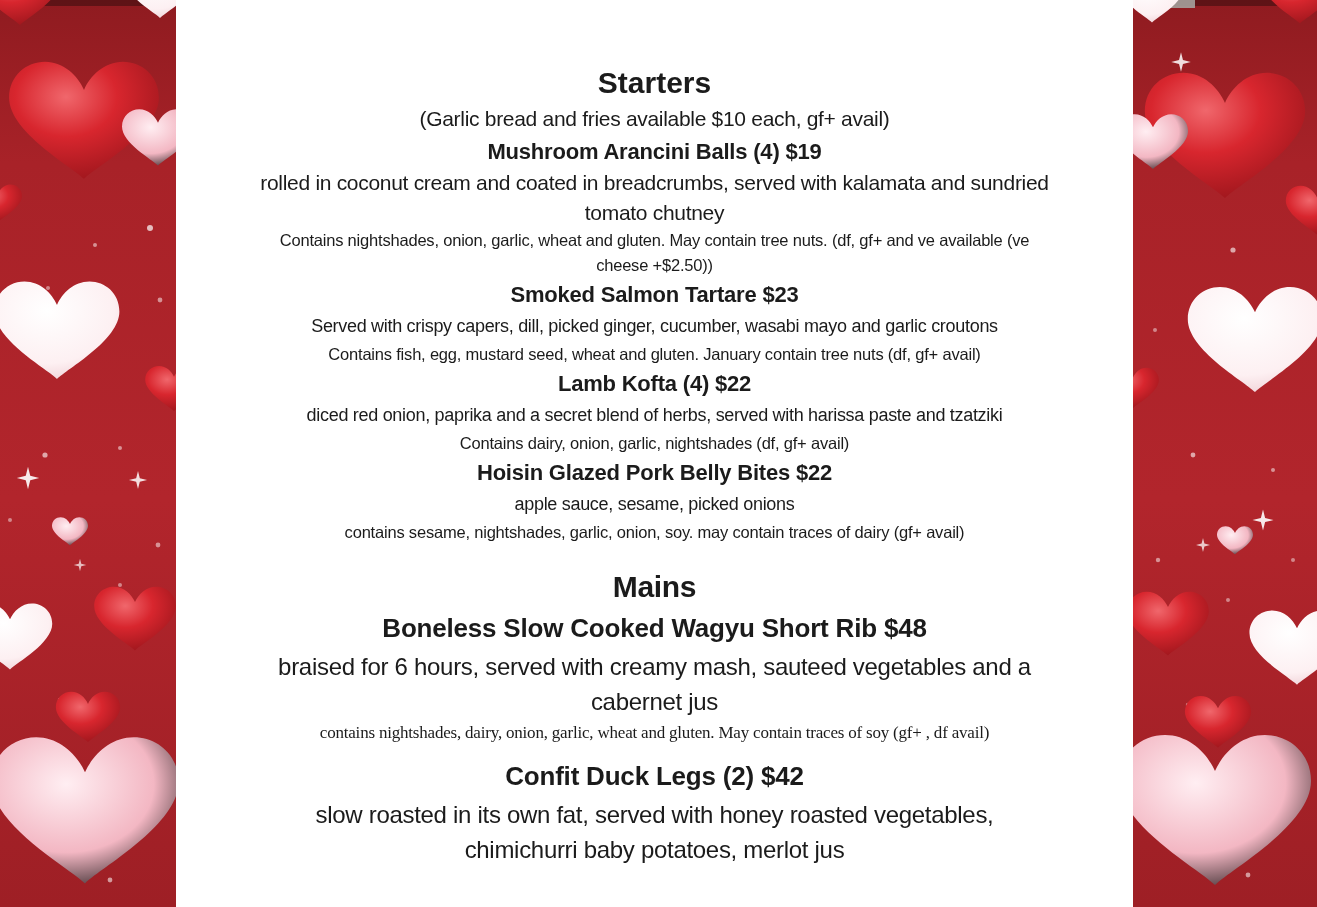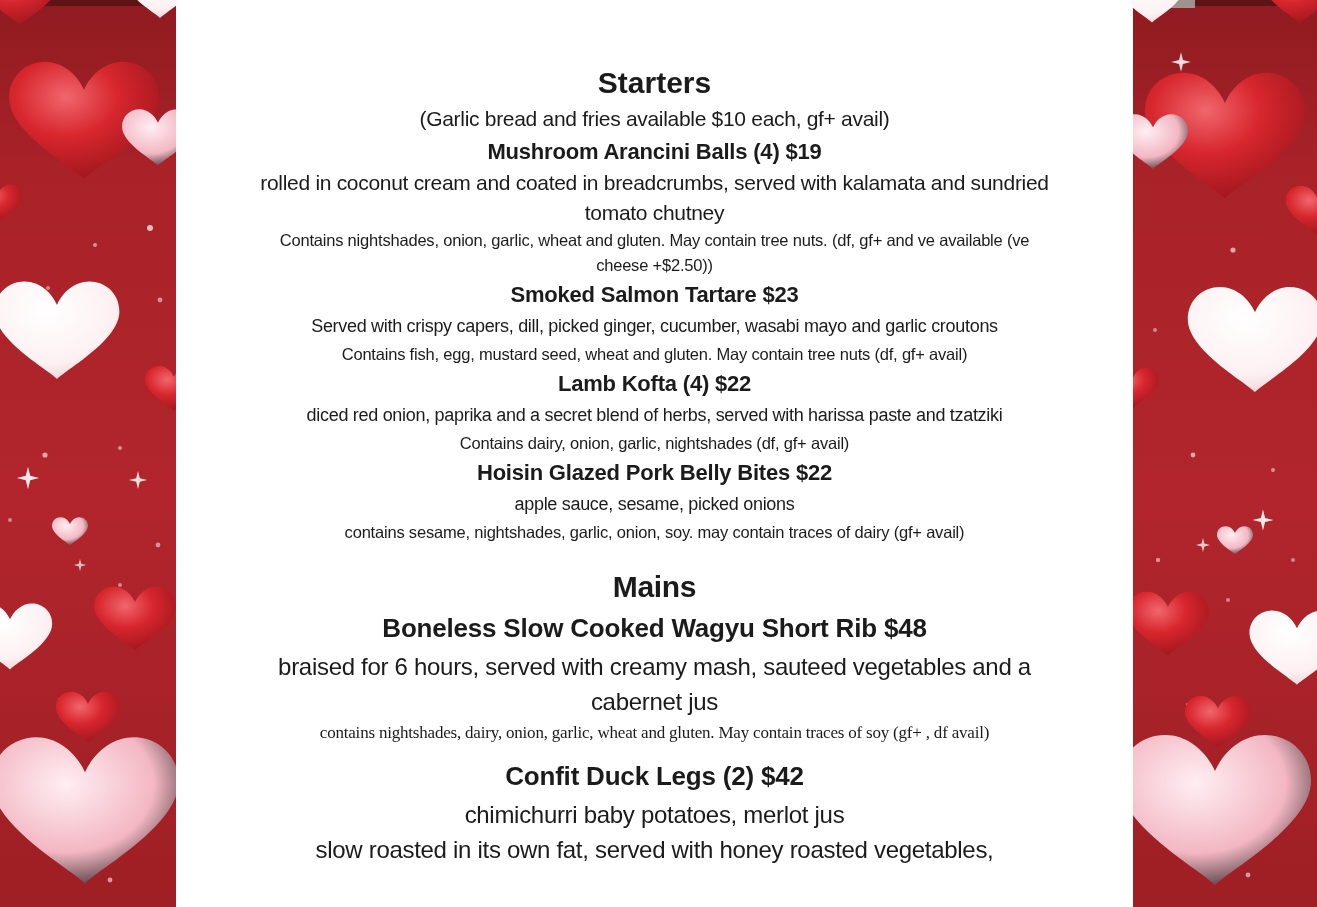--- a/index.html
+++ b/index.html
@@ -148,35 +148,35 @@
     <div class="sec-note line">(Garlic bread and fries available $10 each, gf+ avail)</div>
 
     <div class="item-name line">Mushroom Arancini Balls (4) $19</div>
     <div class="item-desc line">rolled in coconut cream and coated in breadcrumbs, served with kalamata and sundried</div>
     <div class="item-desc line">tomato chutney</div>
     <div class="item-allergen line">Contains nightshades, onion, garlic, wheat and gluten. May contain tree nuts. (df, gf+ and ve available (ve</div>
     <div class="item-allergen line">cheese +$2.50))</div>
 
     <div class="item-name line">Smoked Salmon Tartare $23</div>
     <div class="item-desc-2 line">Served with crispy capers, dill, picked ginger, cucumber, wasabi mayo and garlic croutons</div>
-    <div class="item-allergen line">Contains fish, egg, mustard seed, wheat and gluten. May contain tree nuts (df, gf+ avail)</div>
+    <div class="item-allergen line">Contains fish, egg, mustard seed, wheat and gluten. January contain tree nuts (df, gf+ avail)</div>
 
     <div class="item-name line">Lamb Kofta (4) $22</div>
     <div class="item-desc-2 line">diced red onion, paprika and a secret blend of herbs, served with harissa paste and tzatziki</div>
     <div class="item-allergen line">Contains dairy, onion, garlic, nightshades (df, gf+ avail)</div>
 
     <div class="item-name line">Hoisin Glazed Pork Belly Bites $22</div>
     <div class="item-desc-2 line">apple sauce, sesame, picked onions</div>
     <div class="item-allergen line">contains sesame, nightshades, garlic, onion, soy. may contain traces of dairy (gf+ avail)</div>
 
     <div class="mains-title line">Mains</div>
 
     <div class="main-name line">Boneless Slow Cooked Wagyu Short Rib $48</div>
     <div class="main-desc line">braised for 6 hours, served with creamy mash, sauteed vegetables and a</div>
     <div class="main-desc line">cabernet jus</div>
     <div class="main-allergen line">contains nightshades, dairy, onion, garlic, wheat and gluten. May contain traces of soy (gf+ , df avail)</div>
 
     <div class="main-name line confit-gap">Confit Duck Legs (2) $42</div>
+    <div class="main-desc line">slow roasted in its own fat, served with honey roasted vegetables,</div>
     <div class="main-desc line">chimichurri baby potatoes, merlot jus</div>
-    <div class="main-desc line">slow roasted in its own fat, served with honey roasted vegetables,</div>
 
   </div>
 </div>
 
 </body></html>

